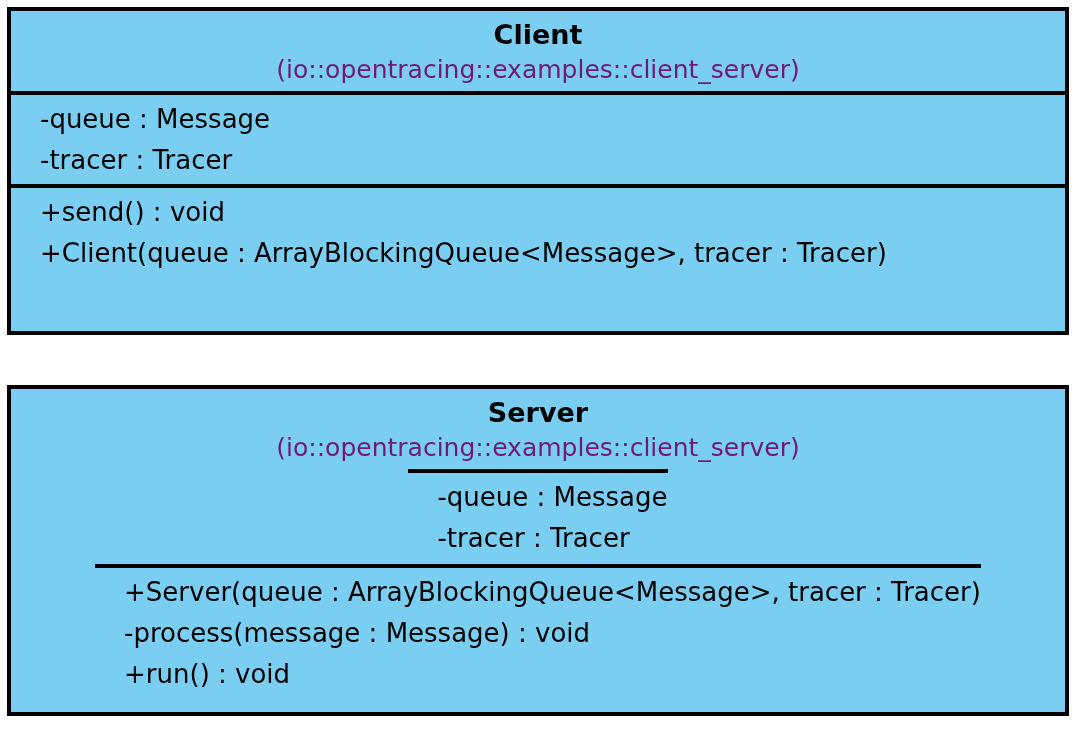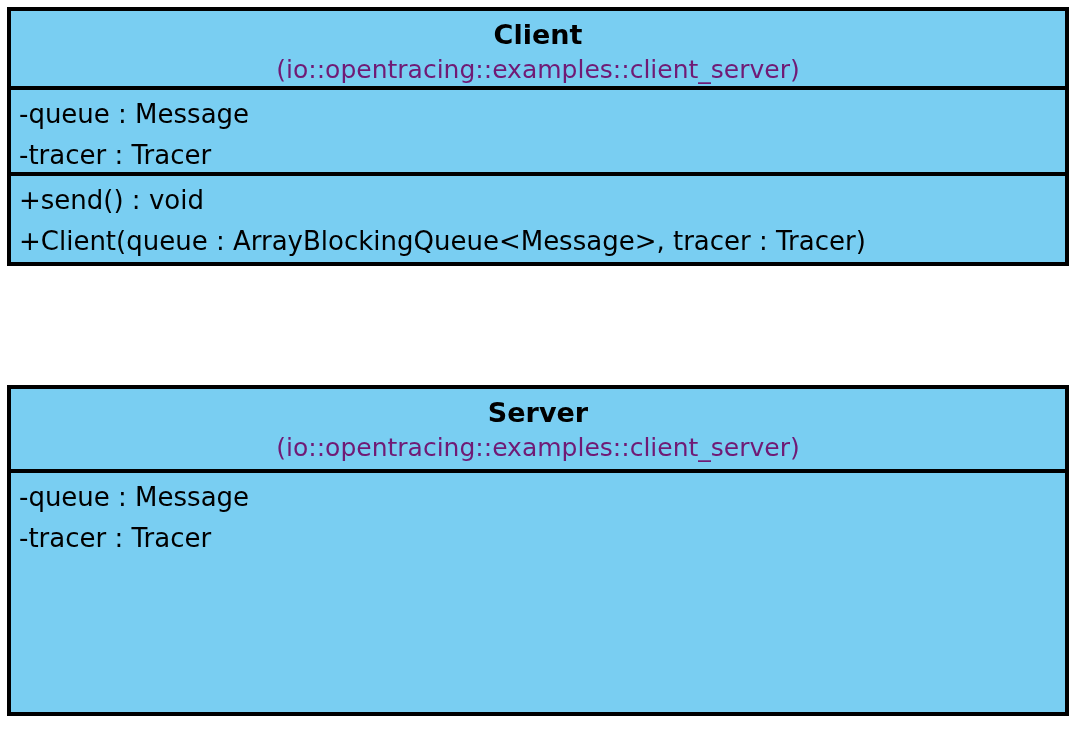--- a/index.html
+++ b/index.html
@@ -27,28 +27,29 @@
     background: #79CEF2;
     border: 4px solid #000000;
     display: flex;
     flex-direction: column;
   }
 
   #client-class {
     left: 7px;
     top: 7px;
     width: 1062px;
-    height: 259px;
+    height: 328px;
   }
 
   #server-class {
     left: 7px;
     top: 385px;
     width: 1062px;
     height: 331px;
+    align-items: center;
   }
 
   .compartment {
     box-sizing: border-box;
     background: #79CEF2;
     overflow: hidden;
   }
 
   .compartment.header {
     text-align: center;
@@ -78,20 +79,21 @@
   .members {
     padding: 4px 0 6px 8px;
   }
 
   .member-line {
     font-size: 26px;
     line-height: 41px;
     color: #000000;
     white-space: nowrap;
     text-align: left;
+    margin-left: 21px;
   }
 
   #client-attrs  { height: 93px; }
   #client-ops    { flex: 1 1 auto; }
   #server-attrs  { height: 95px; }
   #server-ops    { flex: 1 1 auto; }
 </style>
 </head>
 <body>
 
@@ -114,15 +116,20 @@
 
   <div class="uml-class" id="server-class">
     <div class="compartment header">
       <div class="class-name">Server</div>
       <div class="class-namespace">(io::opentracing::examples::client_server)</div>
     </div>
     <div class="compartment divided members" id="server-attrs">
       <div class="member-line">-queue : Message</div>
       <div class="member-line">-tracer : Tracer</div>
     </div>
+    <div class="compartment divided members" id="server-ops">
+      <div class="member-line">+Server(queue : ArrayBlockingQueue&lt;Message&gt;, tracer : Tracer)</div>
+      <div class="member-line">-process(message : Message) : void</div>
+      <div class="member-line">+run() : void</div>
+    </div>
   </div>
 
 </div>
 
 </body></html>

